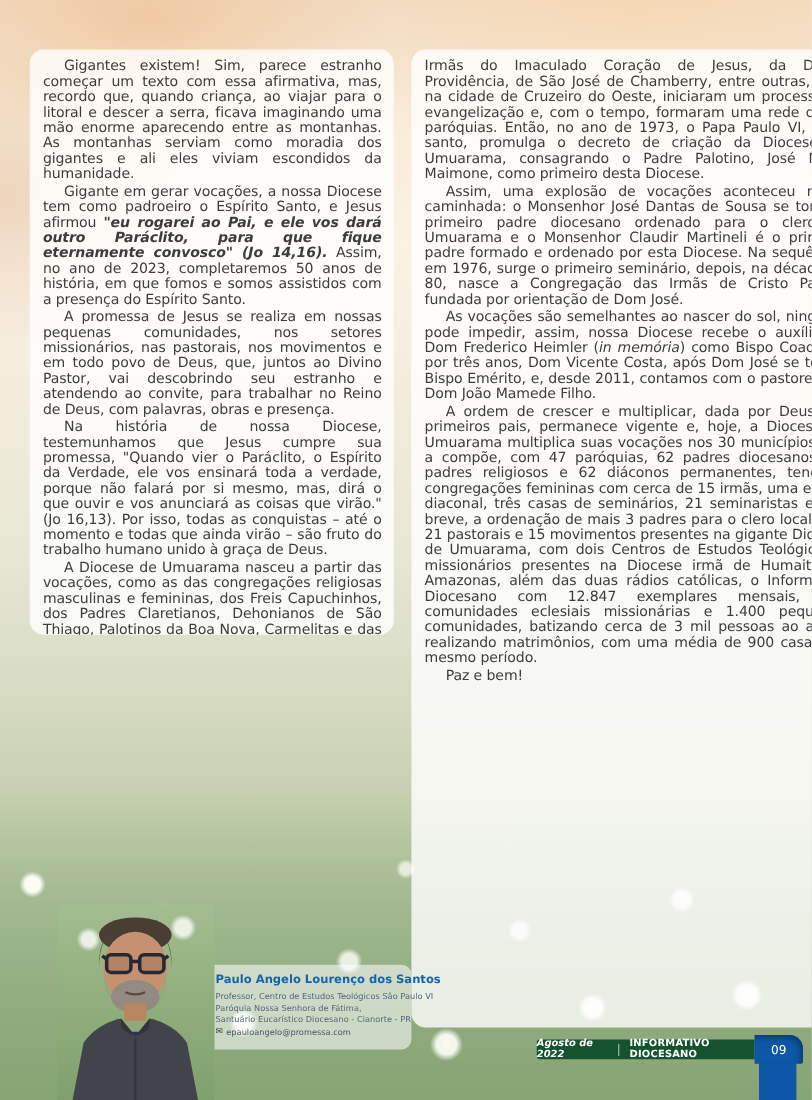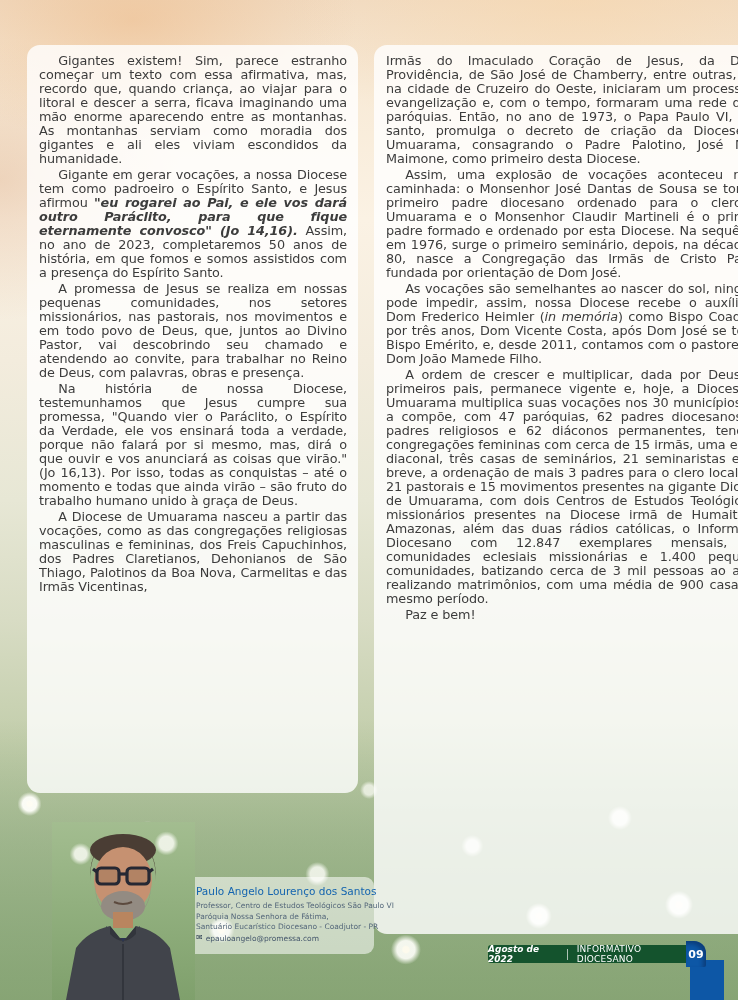--- a/index.html
+++ b/index.html
@@ -42,37 +42,37 @@
       linear-gradient(180deg, rgba(150,175,135,0) 0%, rgba(145,172,128,.5) 45%, rgba(132,162,112,.75) 100%);
   }
   
   .panel {
     position:absolute;
     background:rgba(255,255,255,.8);
     border-radius:13px;
     padding:9px 11px 8px 12px;
     overflow:hidden;
   }
-  .panel-left  { left:27px;  top:45px; width:331px; height:748px; }
+  .panel-left  { left:27px;  top:45px; width:331px; height:532px; }
   .panel-right { left:374px; top:45px; width:407px; height:889px; }
   .panel p {
     font-size:12.8px; line-height:14px; color:#3c3c3c;
     text-align:justify; text-indent:1.5em; margin:0 0 2px 0;
     letter-spacing:-0.1px;
   }
   .panel-right .col-body p:first-child { text-indent:0; }
   .panel p span.i  { font-style:italic; }
   .panel p span.bi { font-weight:bold; font-style:italic; }
   
   .author-box {
     position:absolute; left:182px; top:877px; width:192px; height:77px;
     background:rgba(255,255,255,.55); border-radius:9px; z-index:2;
     padding:8px 6px 6px 14px;
   }
-  .author-name { font-size:10.5px; font-weight:normal; color:#1464af; margin-bottom:4px; white-space:nowrap; }
+  .author-name { font-size:10.5px; font-weight:bold; color:#1464af; margin-bottom:4px; white-space:nowrap; }
   .author-line { font-size:7.5px; color:#54677a; line-height:10.5px; white-space:nowrap; }
   .author-email { font-size:7.5px; color:#44566b; line-height:11px; display:flex; align-items:center; gap:3px; }
   .env-icon { font-size:8px; color:#2f4154; line-height:1; }
   .author-photo {
     position:absolute; left:52px; top:822px; width:143px; height:178px; z-index:3;
     background:
       radial-gradient(circle at 20% 18%, rgba(255,255,250,.8) 0 6px, rgba(255,255,250,0) 11px),
       radial-gradient(circle at 80% 12%, rgba(255,255,250,.8) 0 7px, rgba(255,255,250,0) 12px),
       radial-gradient(circle at 60% 30%, rgba(255,255,250,.6) 0 5px, rgba(255,255,250,0) 9px),
       linear-gradient(180deg,#a3bd90 0%, #92b07f 45%, #7fa06c 100%);
@@ -80,44 +80,44 @@
   }
   .author-photo svg { display:block; }
   
   .footer-bar {
     position:absolute; left:488px; top:945px; width:198px; height:18px;
     background:#14532d; border-radius:3px 0 0 3px; z-index:4;
     display:flex; align-items:center; justify-content:center; gap:9px;
   }
   .footer-date { color:#fff; font-size:9px; font-weight:bold; font-style:italic; }
   .footer-sep  { width:1px; height:11px; background:rgba(255,255,255,.65); }
-  .footer-pub  { color:#fff; font-size:9px; font-weight:normal; letter-spacing:.2px; }
+  .footer-pub  { color:#fff; font-size:9px; font-weight:bold; letter-spacing:.2px; }
   .page-tab {
-    position:absolute; left:686px; top:941px; width:20px; height:26px;
+    position:absolute; left:686px; top:941px; width:44px; height:26px;
     background:#0d57a6; border-radius:0 12px 2px 0; z-index:5;
     display:flex; align-items:center; justify-content:center;
-    color:#fff; font-size:11px; font-weight:bold;
+    color:#fff; font-size:11px; font-weight:normal;
     box-shadow:inset -3px 3px 4px rgba(10,30,70,.45);
   }
   .page-vbar {
     position:absolute; left:690px; top:960px; width:34px; height:40px;
     background:#0d57a6; z-index:4;
   }
 </style>
 </head>
 <body>
 
 <div class="bg"></div>
 <div class="daisy-field"></div>
 
 <div class="panel panel-left">
   <div class="col-body">
       <p><span>Gigantes existem! Sim, parece estranho começar um texto com essa afirmativa, mas, recordo que, quando criança, ao viajar para o litoral e descer a serra, ficava imaginando uma mão enorme aparecendo entre as montanhas. As montanhas serviam como moradia dos gigantes e ali eles viviam escondidos da humanidade.</span></p>
       <p><span>Gigante em gerar vocações, a nossa Diocese tem como padroeiro o Espírito Santo, e Jesus afirmou </span><span class="bi">"eu rogarei ao Pai, e ele vos dará outro Paráclito, para que fique eternamente convosco" (Jo 14,16).</span><span> Assim, no ano de 2023, completaremos 50 anos de história, em que fomos e somos assistidos com a presença do Espírito Santo.</span></p>
-      <p><span>A promessa de Jesus se realiza em nossas pequenas comunidades, nos setores missionários, nas pastorais, nos movimentos e em todo povo de Deus, que, juntos ao Divino Pastor, vai descobrindo seu chamado e atendendo ao convite, para trabalhar no Reino de Deus, com palavras, obras e presença.</span></p>
+      <p><span>A promessa de Jesus se realiza em nossas pequenas comunidades, nos setores missionários, nas pastorais, nos movimentos e em todo povo de Deus, que, juntos ao Divino Pastor, vai descobrindo seu estranho e atendendo ao convite, para trabalhar no Reino de Deus, com palavras, obras e presença.</span></p>
       <p><span>Na história de nossa Diocese, testemunhamos que Jesus cumpre sua promessa, "Quando vier o Paráclito, o Espírito da Verdade, ele vos ensinará toda a verdade, porque não falará por si mesmo, mas, dirá o que ouvir e vos anunciará as coisas que virão." (Jo 16,13). Por isso, todas as conquistas – até o momento e todas que ainda virão – são fruto do trabalho humano unido à graça de Deus.</span></p>
       <p><span>A Diocese de Umuarama nasceu a partir das vocações, como as das congregações religiosas masculinas e femininas, dos Freis Capuchinhos, dos Padres Claretianos, Dehonianos de São Thiago, Palotinos da Boa Nova, Carmelitas e das Irmãs Vicentinas,</span></p>
     </div>
 </div>
 
 <div class="panel panel-right">
   <div class="col-body">
       <p><span>Irmãs do Imaculado Coração de Jesus, da Divina Providência, de São José de Chamberry, entre outras, que, na cidade de Cruzeiro do Oeste, iniciaram um processo de evangelização e, com o tempo, formaram uma rede de 23 paróquias. Então, no ano de 1973, o Papa Paulo VI, hoje, santo, promulga o decreto de criação da Diocese de Umuarama, consagrando o Padre Palotino, José Maria Maimone, como primeiro desta Diocese.</span></p>
       <p><span>Assim, uma explosão de vocações aconteceu nessa caminhada: o Monsenhor José Dantas de Sousa se torna o primeiro padre diocesano ordenado para o clero de Umuarama e o Monsenhor Claudir Martineli é o primeiro padre formado e ordenado por esta Diocese. Na sequência, em 1976, surge o primeiro seminário, depois, na década de 80, nasce a Congregação das Irmãs de Cristo Pastor, fundada por orientação de Dom José.</span></p>
       <p><span>As vocações são semelhantes ao nascer do sol, ninguém pode impedir, assim, nossa Diocese recebe o auxílio de Dom Frederico Heimler (</span><span class="i">in memória</span><span>) como Bispo Coadjutor por três anos, Dom Vicente Costa, após Dom José se tornar Bispo Emérito, e, desde 2011, contamos com o pastoreio de Dom João Mamede Filho.</span></p>
@@ -154,21 +154,21 @@
     <path d="M14 178 L24 126 Q36 109 58 104 L71 120 L84 104 Q106 109 118 126 L128 178 Z" fill="#41444b"></path>
     <path d="M58 104 L71 120 L84 104 L84 112 Q71 126 58 112 Z" fill="#32353c"></path>
     <line x1="71" y1="122" x2="71" y2="178" stroke="#32353c" stroke-width="2"></line>
   </svg>
 </div>
 
 <div class="author-box">
   <div class="author-name">Paulo Angelo Lourenço dos Santos</div>
   <div class="author-line">Professor, Centro de Estudos Teológicos São Paulo VI</div>
   <div class="author-line">Paróquia Nossa Senhora de Fátima,</div>
-  <div class="author-line">Santuário Eucarístico Diocesano - Coadjutor - PR</div>
+  <div class="author-line">Santuário Eucarístico Diocesano - Cianorte - PR</div>
   <div class="author-email">
     <span class="env-icon">✉</span>
     <span>epauloangelo@promessa.com</span>
   </div>
 </div>
 
 <div class="footer-bar">
   <span class="footer-date">Agosto de 2022</span>
   <span class="footer-sep"></span>
   <span class="footer-pub">INFORMATIVO DIOCESANO</span>

